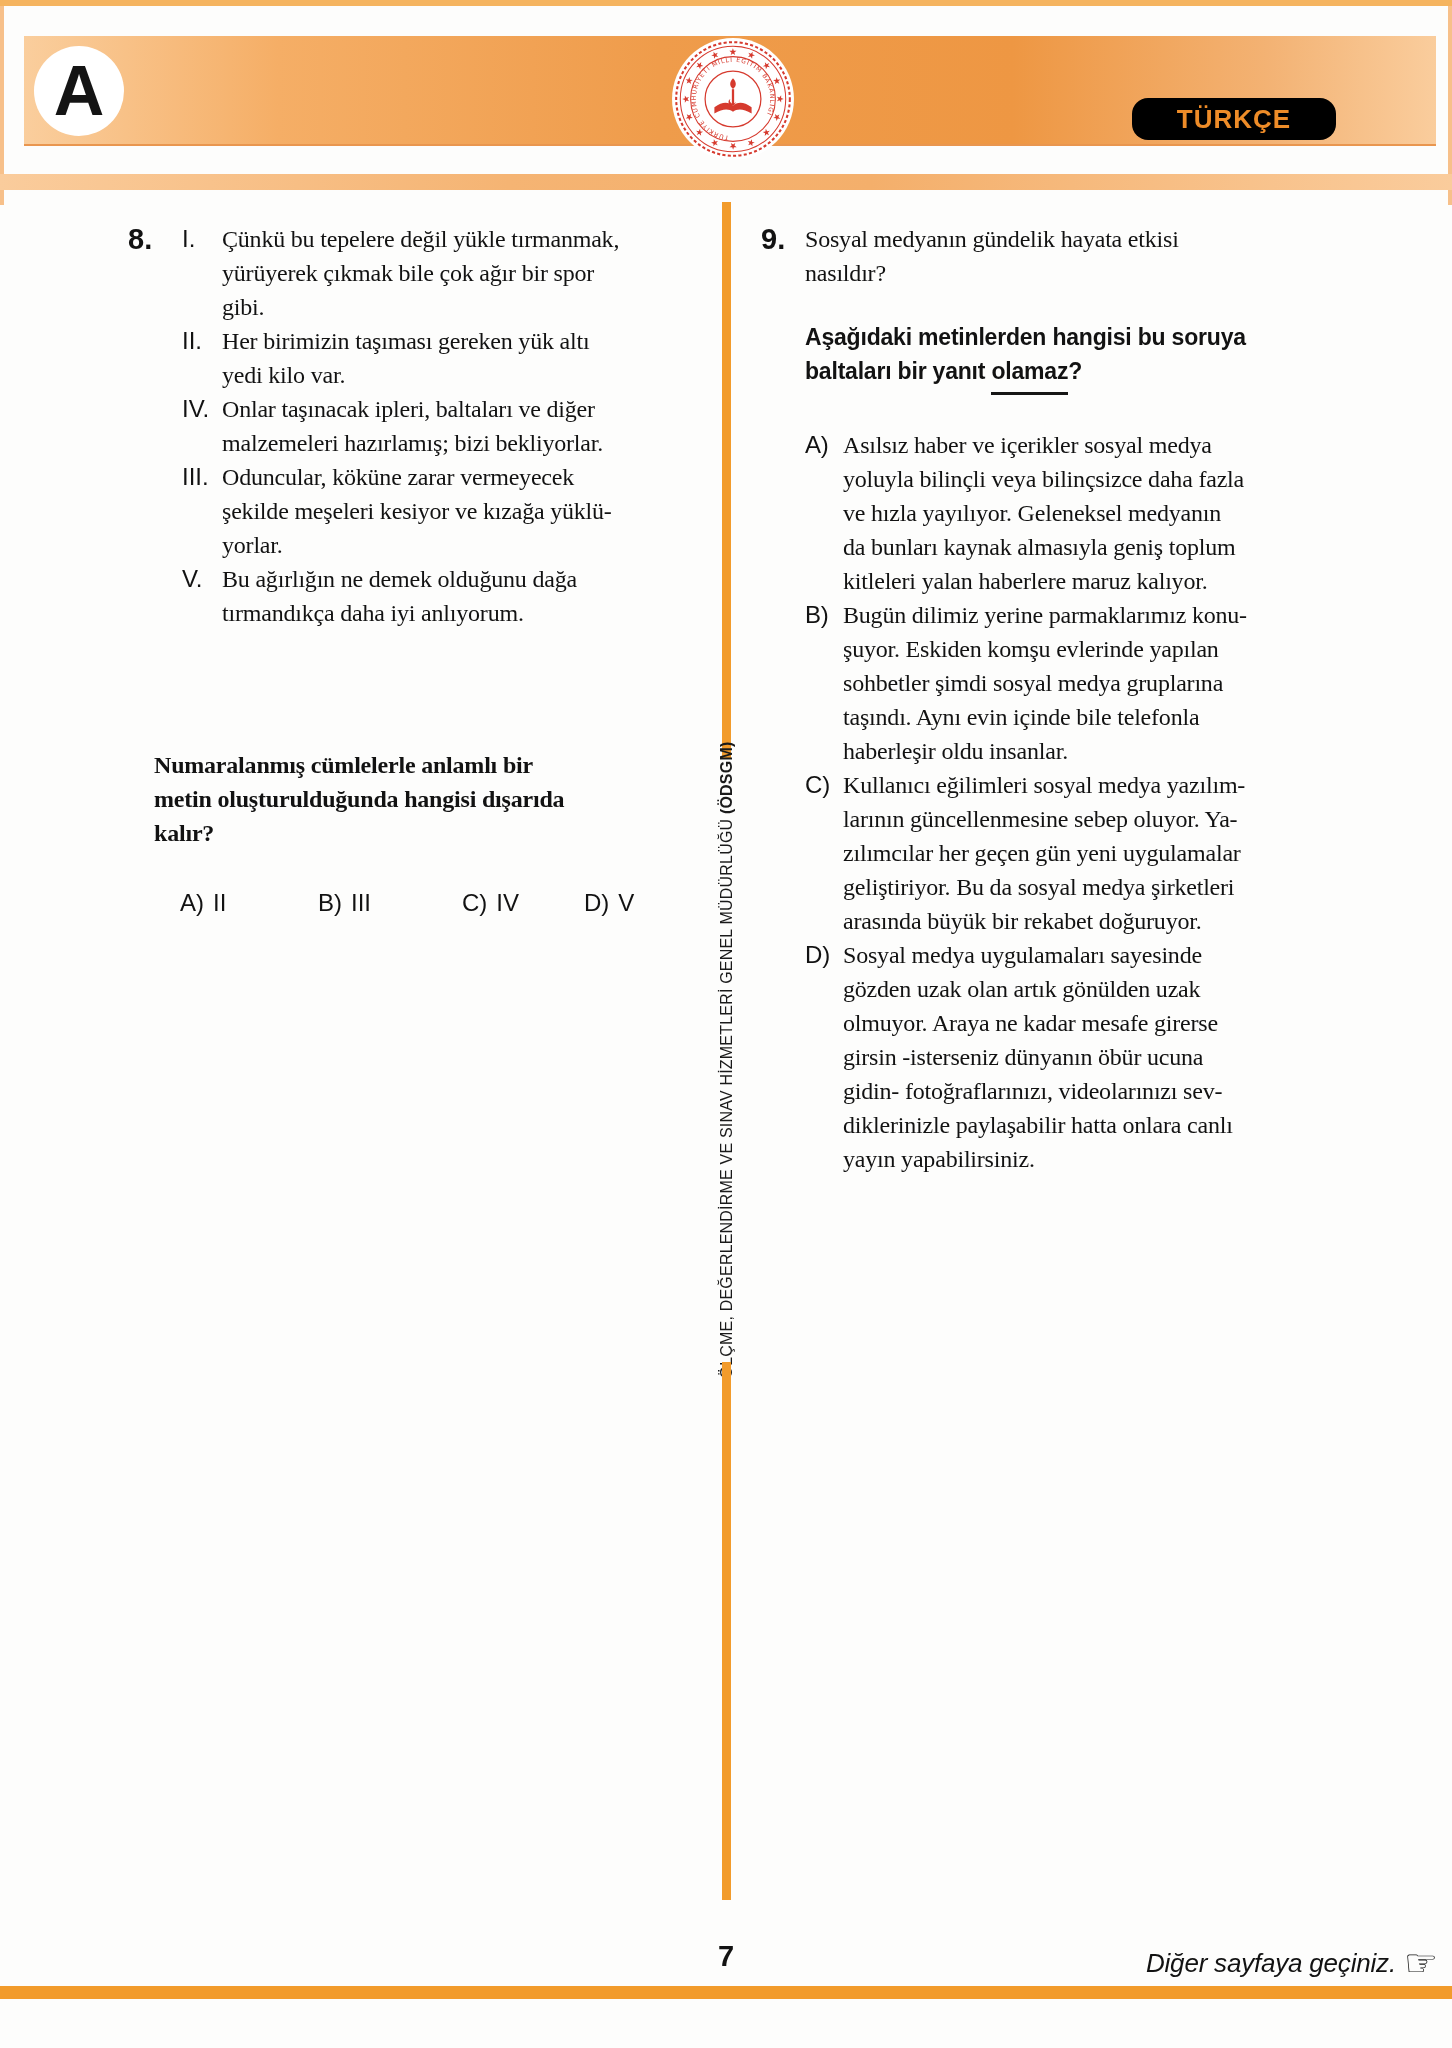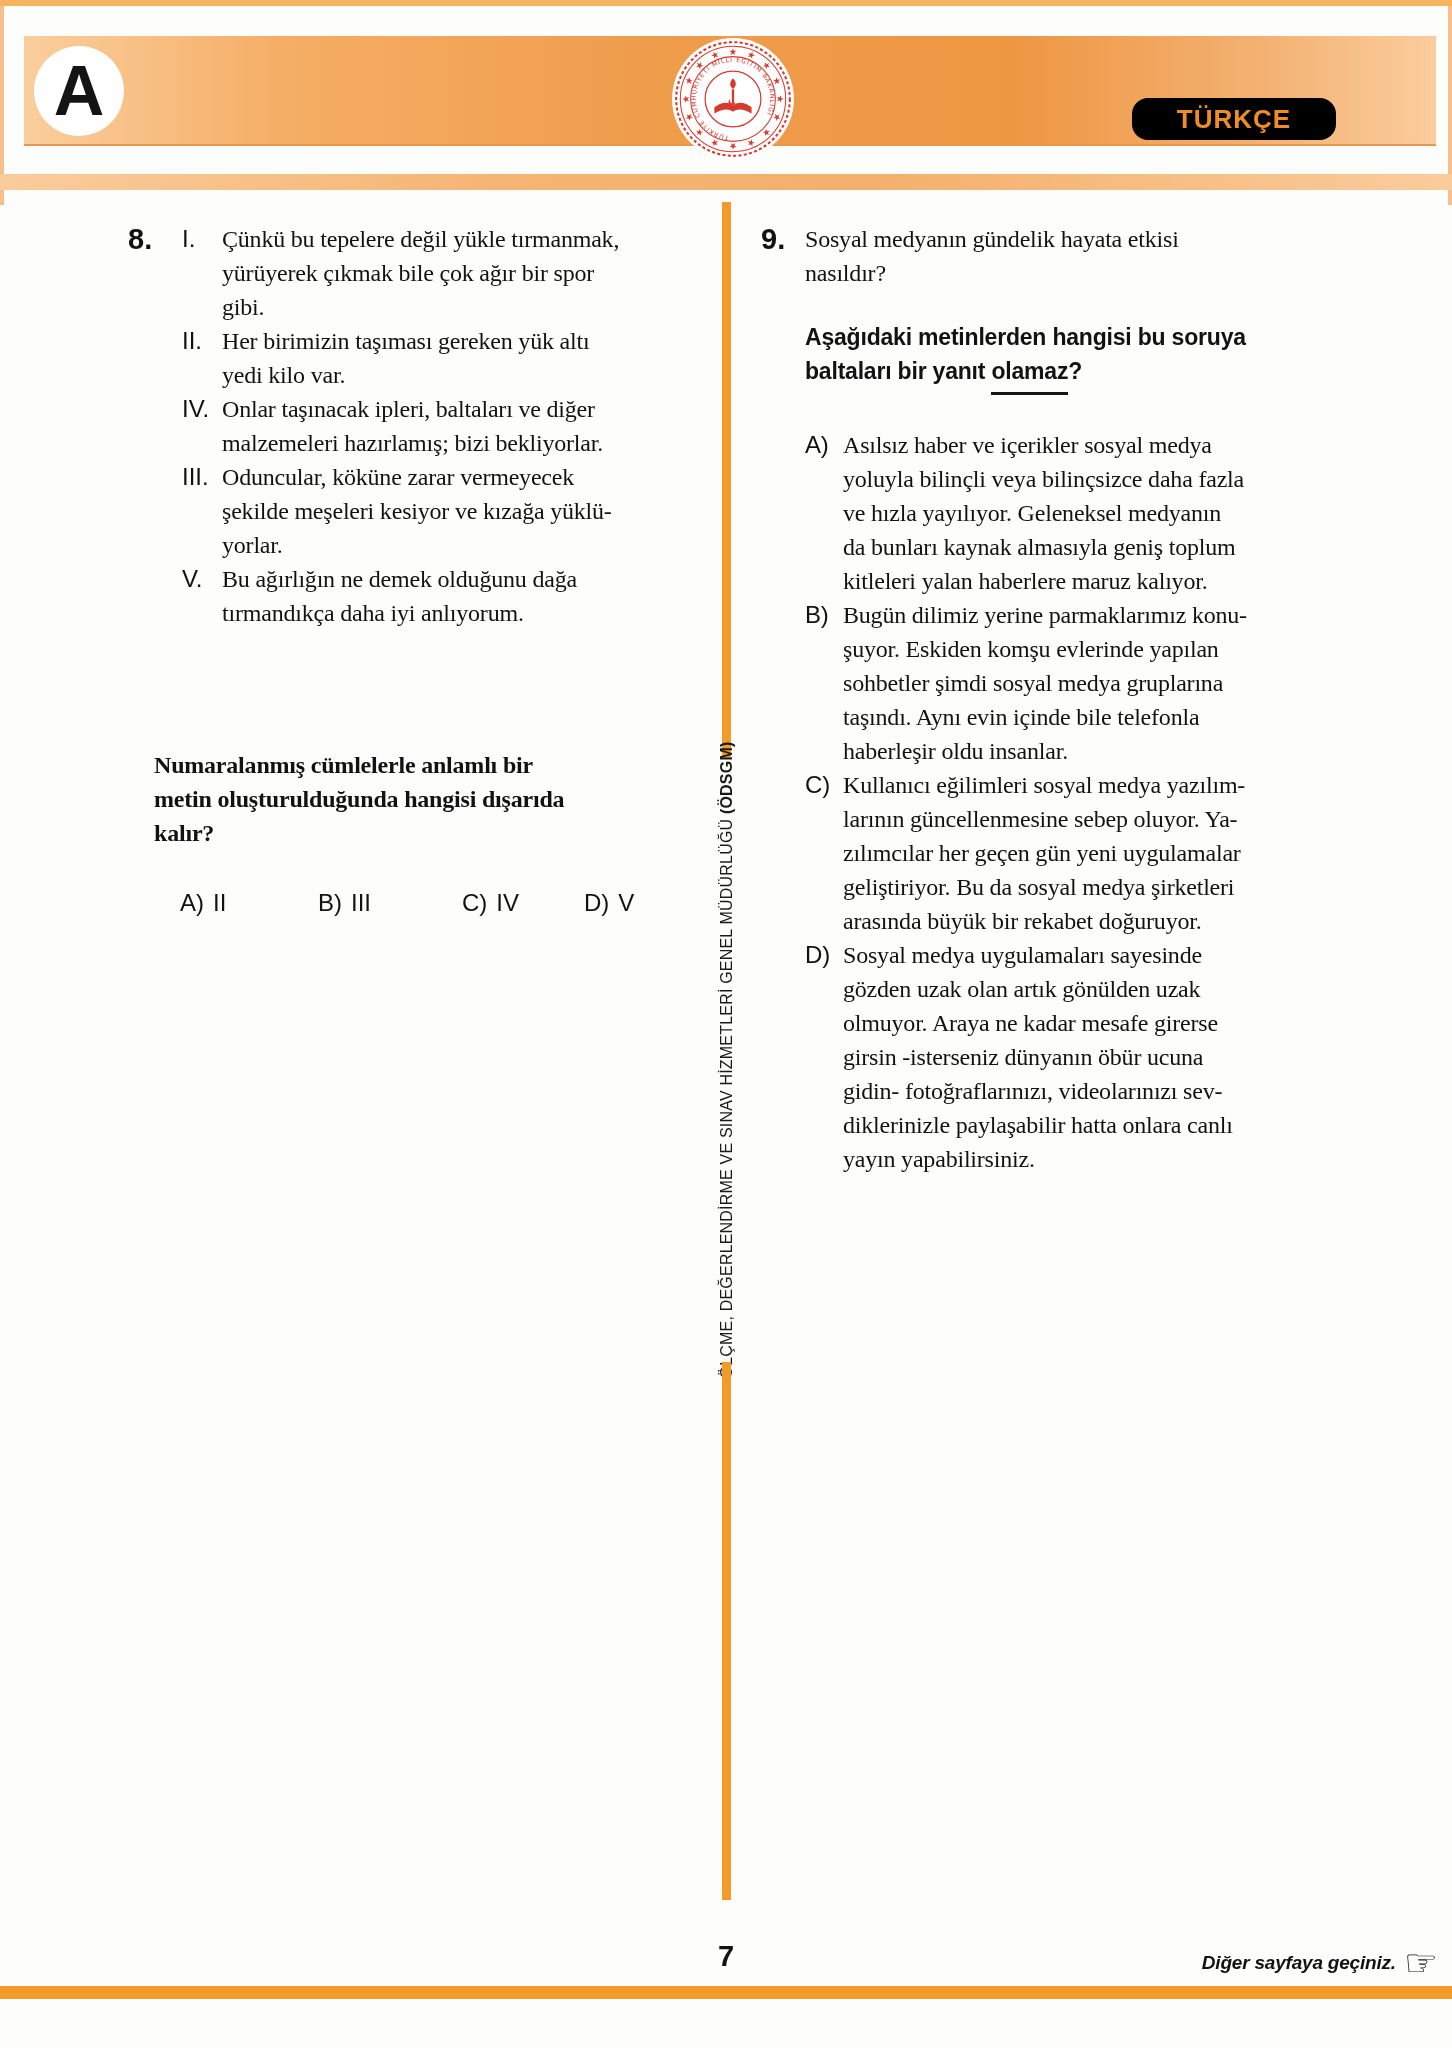--- a/index.html
+++ b/index.html
@@ -55,21 +55,21 @@
   .vline.seg2 { top:1362px; height:538px; }
   .vtext { position:absolute; left:727px; top:1060px; white-space:nowrap;
            transform:translate(-50%,-50%) rotate(-90deg); font-size:16px; letter-spacing:0.2px; color:#1a1a1a; }
   .vtext .vbold { font-weight:bold; }
 
   
   .page-num { position:absolute; left:700px; top:1940px; width:52px; text-align:center;
               font-size:29px; font-weight:bold; }
   .footer-rule { position:absolute; left:0; top:1986px; width:1452px; height:13px; background:var(--accent_orange); }
   .continue { position:absolute; right:14px; top:1944px; display:flex; align-items:center; }
-  .continue .ctxt { font-size:19px; font-weight:bold; font-style:italic; letter-spacing:-0.2px; }
+  .continue .ctxt { font-size:26px; font-weight:normal; font-style:italic; letter-spacing:-0.2px; }
   .continue .hand { font-size:38px; line-height:1; margin-left:8px; font-style:normal; }
 
   svg text.star { font-size:9px; }
 </style>
 </head>
 <body>
 
 <div class="page">
 
   <div class="top-strip"></div>

